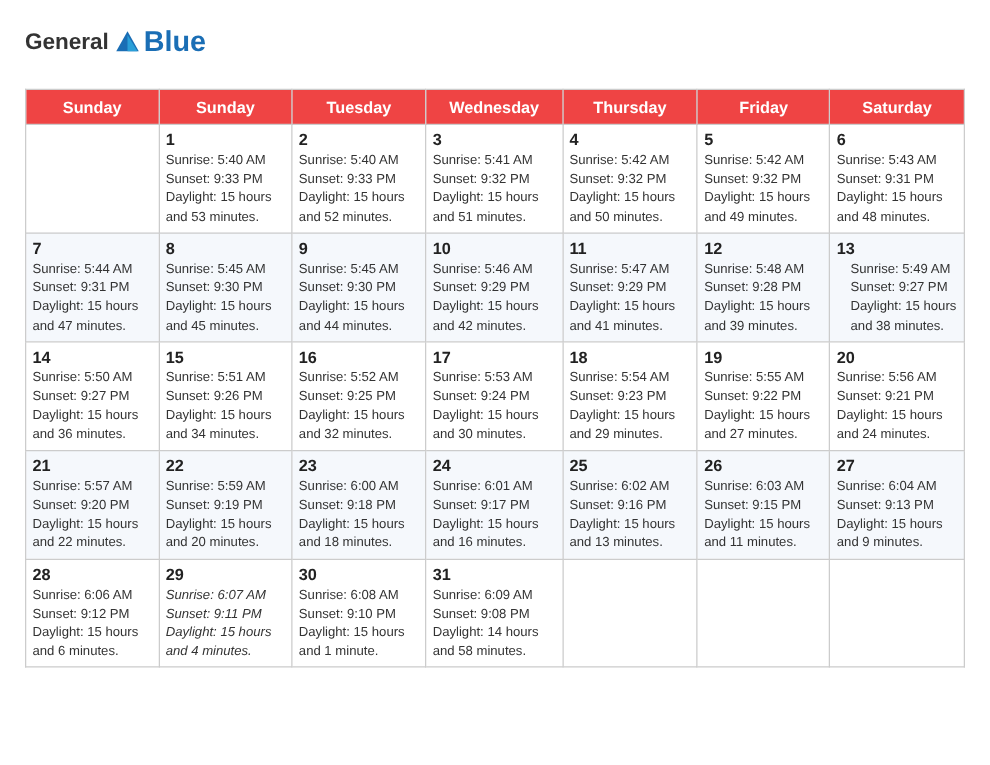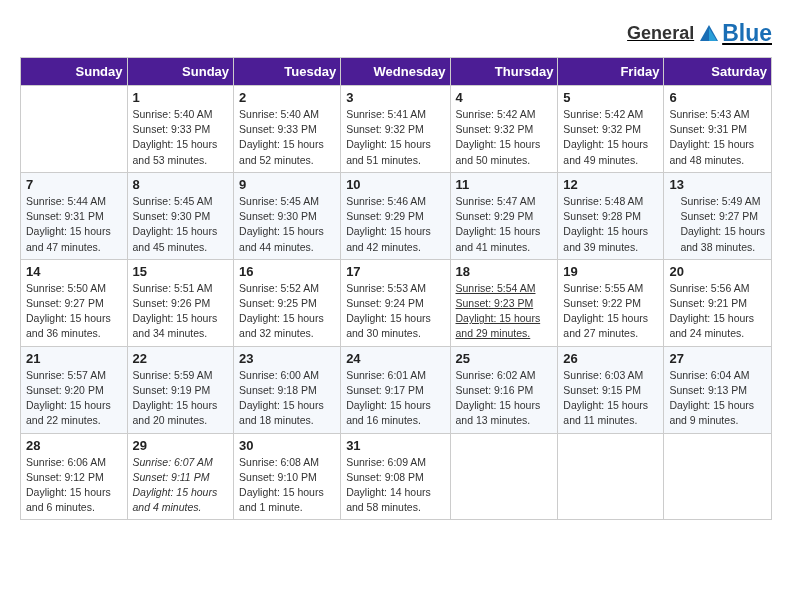--- a/index.html
+++ b/index.html
@@ -5,24 +5,23 @@
     * { margin: 0; padding: 0; box-sizing: border-box; }
     body {
       font-family: Arial, sans-serif;
       background: #fff;
       width: 792px;
       min-height: 612px;
       padding: 20px;
     }
     .header {
       display: flex;
-      justify-content: flex-end;
+      justify-content: flex-start;
       align-items: flex-start;
-      margin-bottom: 10px;
-      text-decoration: underline;
+      margin-bottom: 24px;
     }
     .logo {
       display: flex;
       align-items: center;
       gap: 2px;
     }
     .logo-text-general {
       font-size: 18px;
       font-weight: bold;
       color: #333;
@@ -48,24 +47,24 @@
     .location {
       font-size: 16px;
       color: #555;
     }
     table {
       width: 100%;
       border-collapse: collapse;
       font-size: 11px;
     }
     thead tr th {
-      background-color: #4c1d95;
+      background-color: #ef4444;
       color: #fff;
       padding: 6px 4px;
-      text-align: right;
+      text-align: center;
       font-size: 13px;
       font-weight: bold;
       border: 1px solid #ccc;
     }
     tbody tr td {
       border: 1px solid #ccc;
       padding: 4px 5px;
       vertical-align: top;
       width: 113px;
       min-height: 70px;
@@ -237,21 +236,21 @@
         </td>
         <td>
           <span class="day-num">17</span>
           <div class="day-info" style="white-space: pre-line;">Sunrise: 5:53 AM
 Sunset: 9:24 PM
 Daylight: 15 hours
 and 30 minutes.</div>
         </td>
         <td>
           <span class="day-num">18</span>
-          <div class="day-info" style="white-space: pre-line; text-decoration: underline;">Sunrise: 5:54 AM
+          <div class="day-info" style="white-space: pre-line;">Sunrise: 5:54 AM
 Sunset: 9:23 PM
 Daylight: 15 hours
 and 29 minutes.</div>
         </td>
         <td>
           <span class="day-num">19</span>
           <div class="day-info" style="white-space: pre-line;">Sunrise: 5:55 AM
 Sunset: 9:22 PM
 Daylight: 15 hours
 and 27 minutes.</div>

